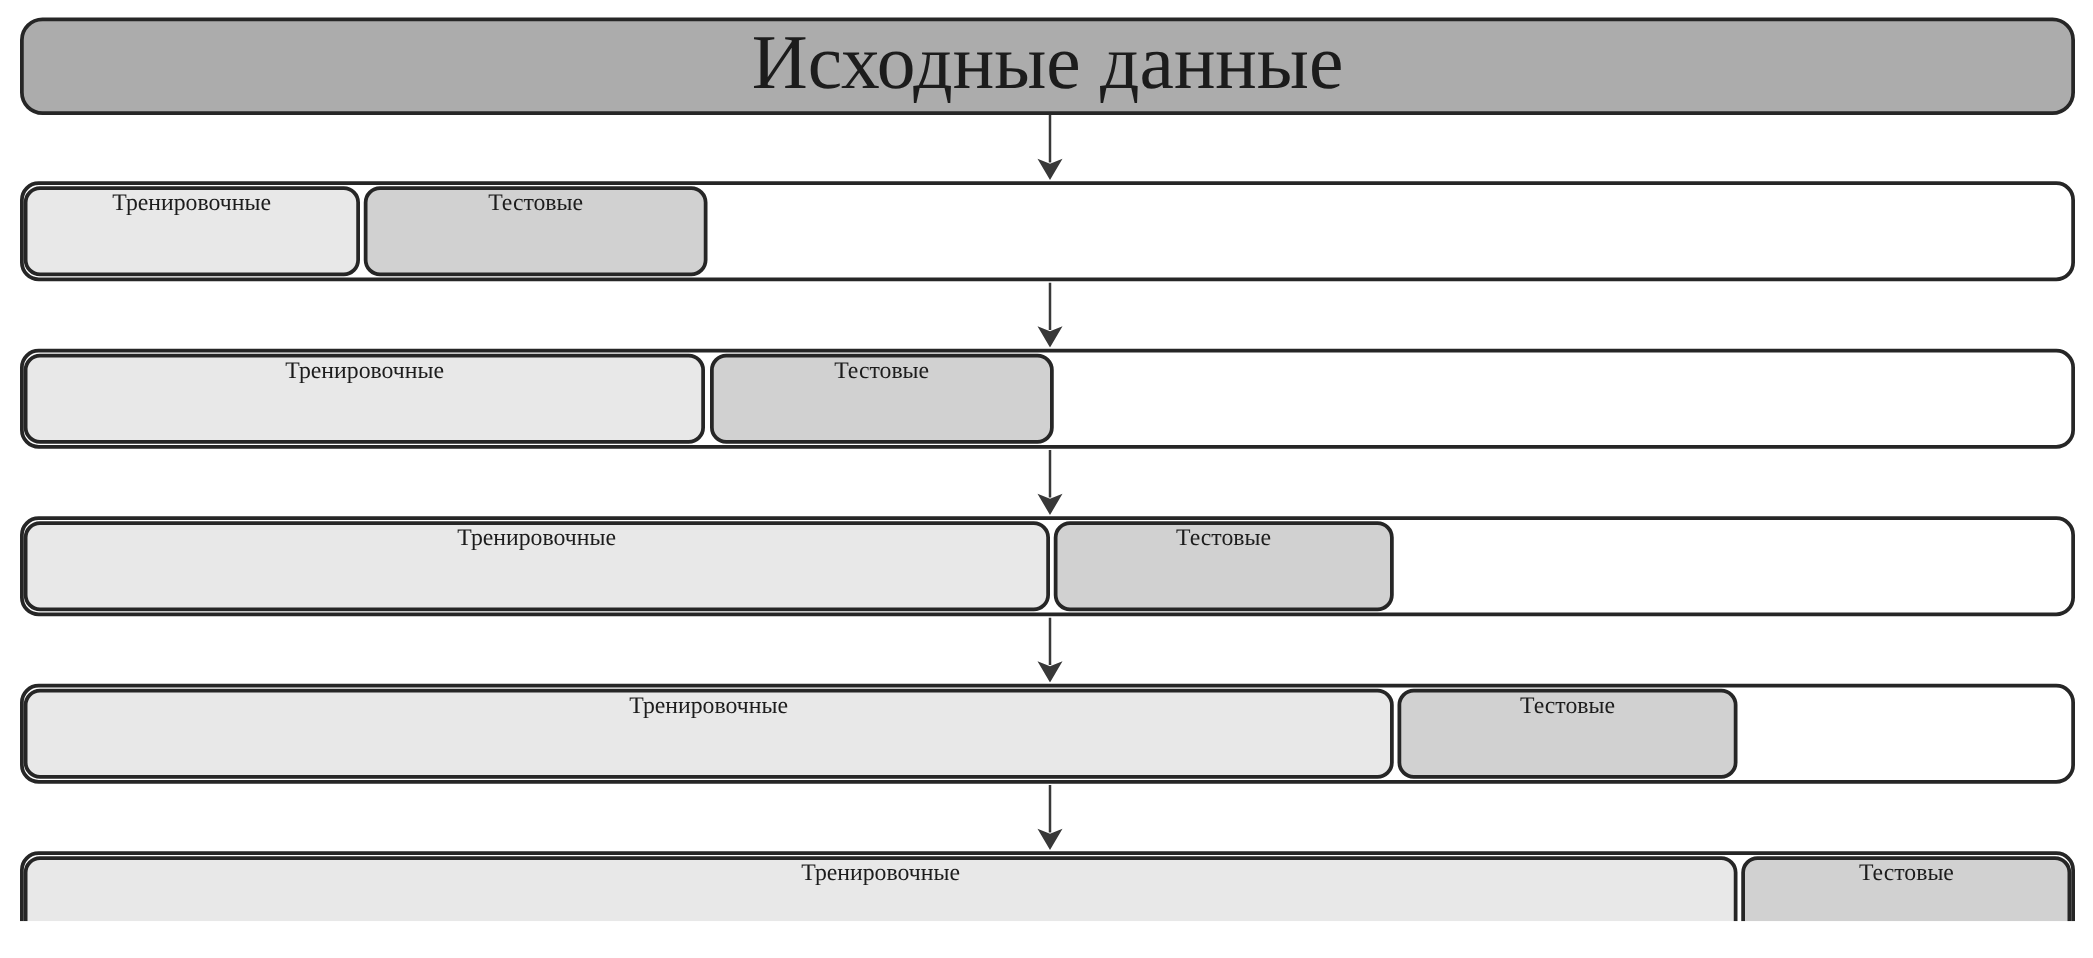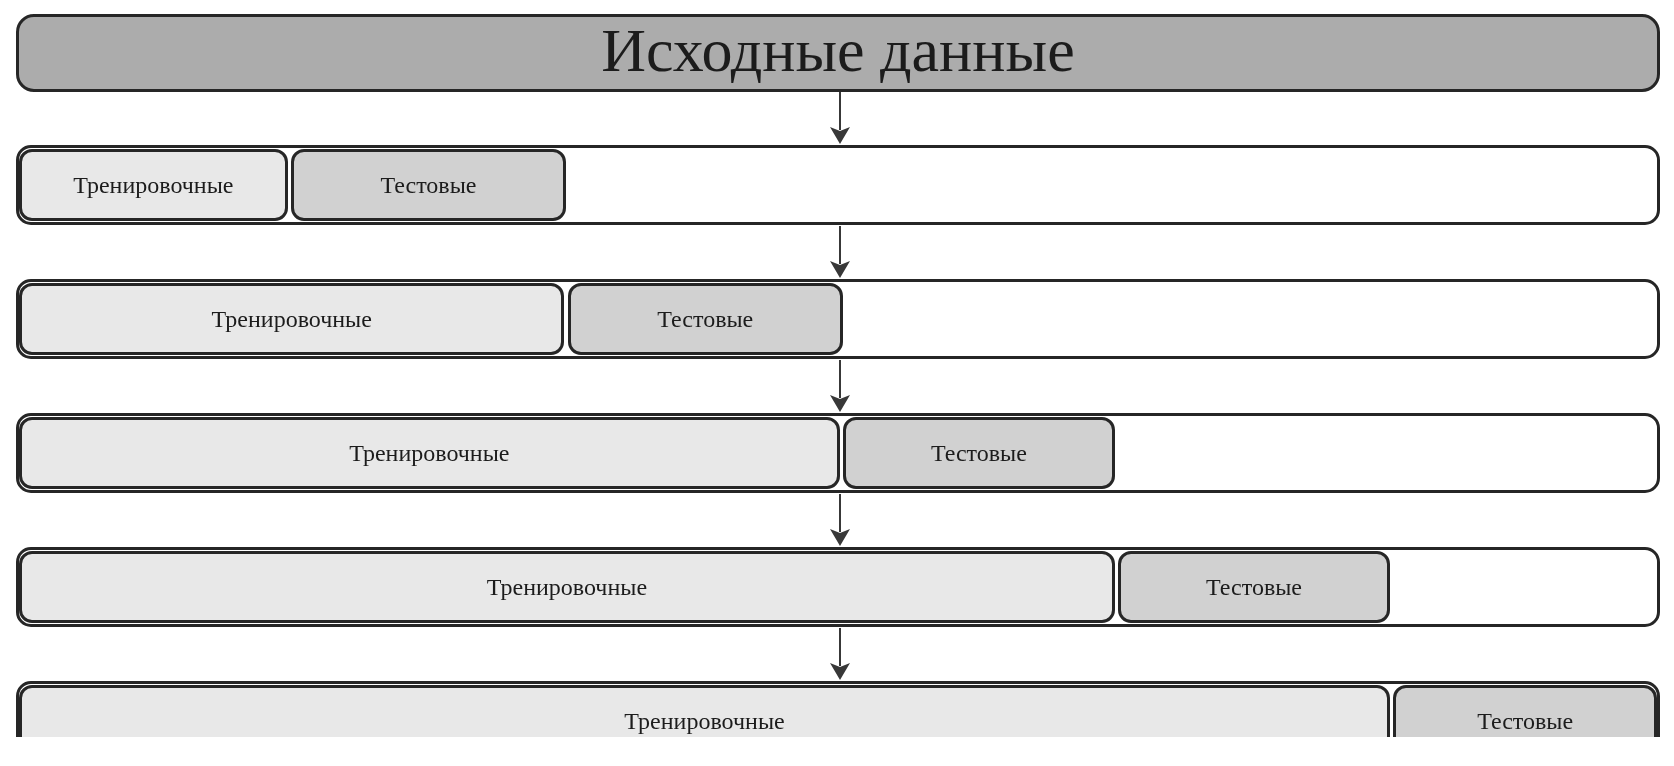--- a/index.html
+++ b/index.html
@@ -49,22 +49,22 @@
   .row-2{top:279px}
   .row-3{top:413px}
   .row-4{top:547px}
   .row-5{top:681px}
   .seg{
     position:absolute;
     top:1px;bottom:1px;
     box-sizing:border-box;
     border:3px solid var(--border);
     border-radius:13px;
-    display:flex;align-items:center;justify-content:center;
-    font-size:24px;
+    display:flex;align-items:flex-start;justify-content:center;
+    font-size:19px;
     white-space:nowrap;
     overflow:hidden;
   }
   .seg.train{left:0;background:var(--train-fill);}
   .seg.test{background:var(--test-fill);}
   .arrow{
     position:absolute;
     width:24px;height:52px;
     left:828px;
   }

